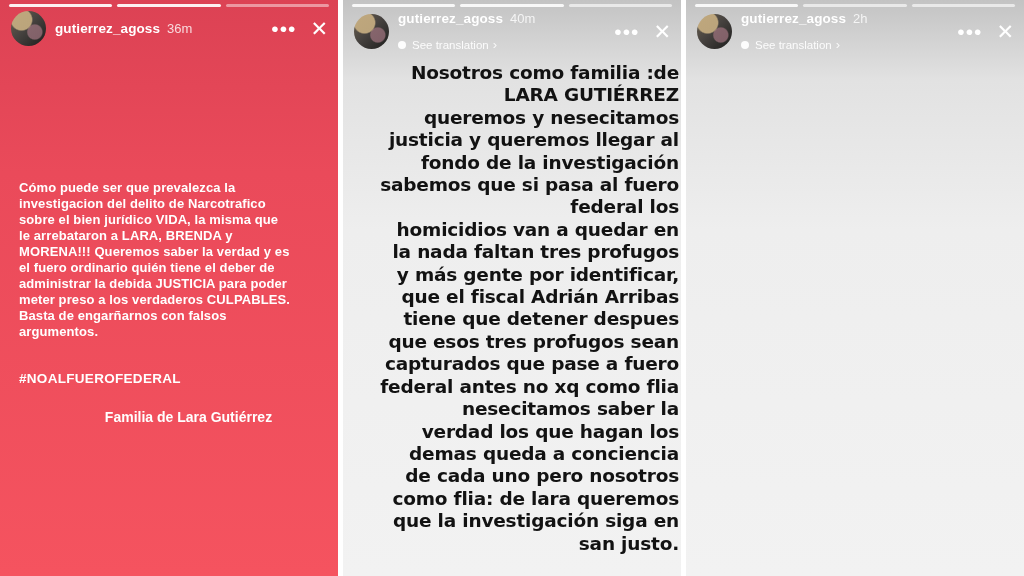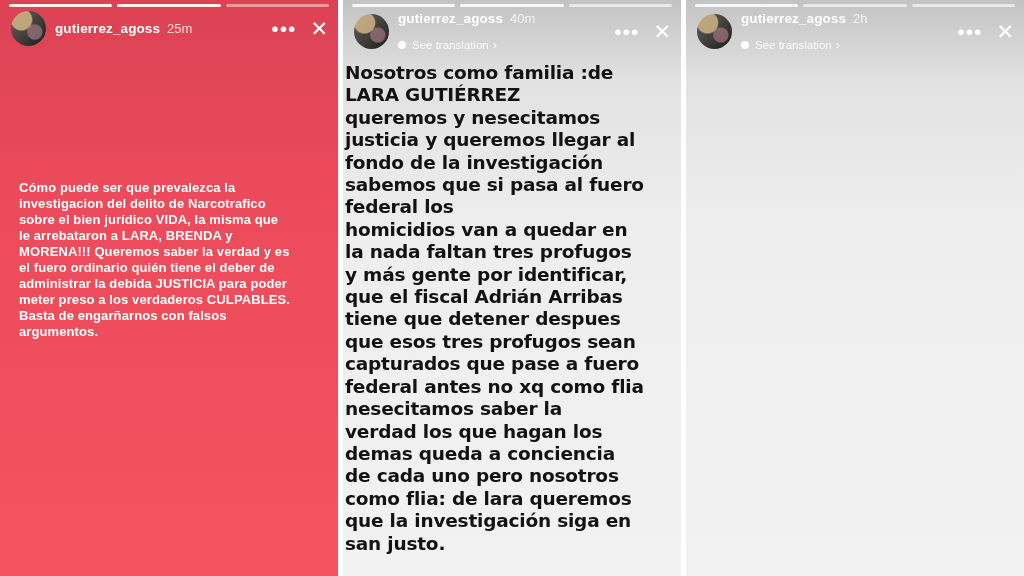--- a/index.html
+++ b/index.html
@@ -41,57 +41,59 @@
   .red-body { position:absolute; top:180px; left:19px; right:14px; color:#ffffff;
               font-weight:bold; font-size:13px; line-height:16px; letter-spacing:.1px;
               white-space:pre-line; }
   .hashtag { position:absolute; top:371px; left:19px; color:#ffffff; font-weight:bold;
              font-size:13.5px; letter-spacing:.3px; }
   .signature { position:absolute; top:409px; left:19px; right:14px; padding-left:34px;
                text-align:center; color:#ffffff; font-weight:bold; font-size:14px; }
 
   
   .dark-body { position:absolute; left:2px; right:2px; color:#121212; font-weight:bold;
-               text-align:left; white-space:pre-line; letter-spacing:-.2px;
+               text-align:right; white-space:pre-line; letter-spacing:-.2px;
                font-family:"DejaVu Sans","Liberation Sans",sans-serif; }
   .dark-body.mid   { top:62px;  font-size:18.5px; line-height:22.4px; }
   .dark-body.right { top:203px; font-size:23px;   line-height:28.6px; }
 </style>
 </head>
 <body>
 
 <section class="panel panel-red">
   <div class="progress">
     <div class="seg on"></div>
     <div class="seg on"></div>
     <div class="seg dim"></div>
   </div>
   <div class="header">
     <div class="avatar"></div>
     <div class="id-block">
       <div class="id-row">
         <span class="username">gutierrez_agoss</span>
-        <span class="timestamp">25m</span>
+        <span class="timestamp">36m</span>
       </div>
     </div>
     <div class="header-actions">
       <span class="menu-dots">•••</span>
       <span class="close-x">✕</span>
     </div>
   </div>
   <div class="red-body">Cómo puede ser que prevalezca la
 investigacion del delito de Narcotrafico
 sobre el bien jurídico VIDA,  la misma que
 le arrebataron a LARA, BRENDA y
 MORENA!!! Queremos saber la verdad y es
 el fuero ordinario quién tiene el deber de
 administrar la debida JUSTICIA para poder
 meter preso a los verdaderos CULPABLES.
 Basta de engarñarnos con falsos
 argumentos.</div>
+  <div class="hashtag">#NOALFUEROFEDERAL</div>
+  <div class="signature">Familia de Lara Gutiérrez</div>
 </section>
 
 <section class="panel panel-gray">
   <div class="progress">
     <div class="seg on"></div>
     <div class="seg on"></div>
     <div class="seg dim"></div>
   </div>
   <div class="header">
     <div class="avatar"></div>

